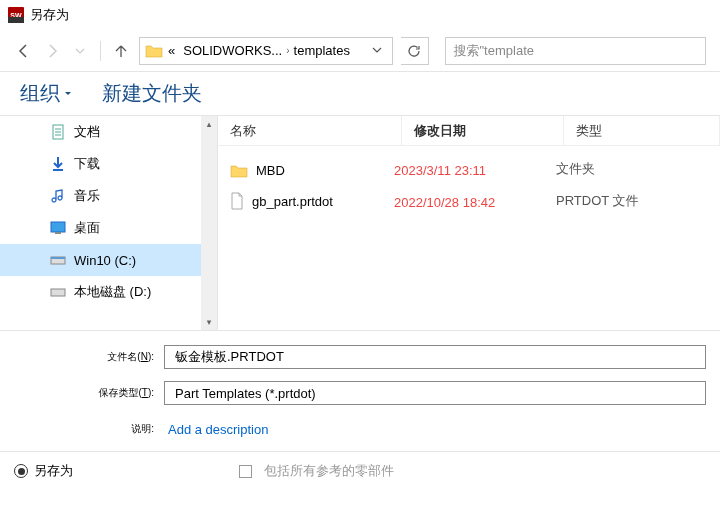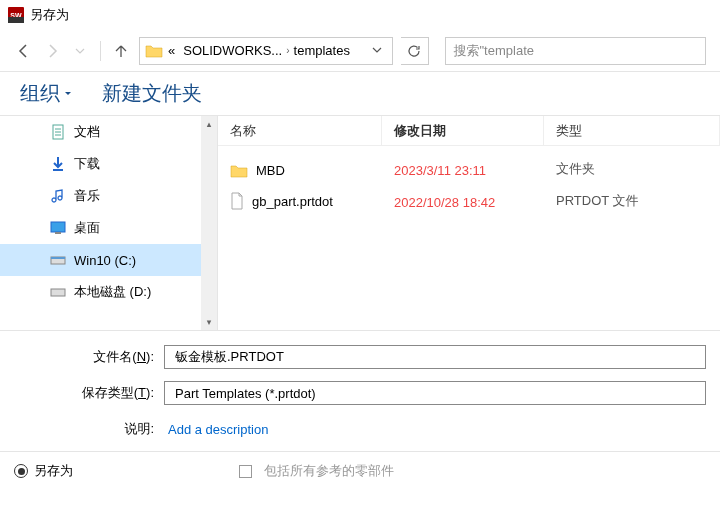--- a/index.html
+++ b/index.html
@@ -30,33 +30,33 @@
     .sidebar { width: 218px; border-right: 1px solid #e5e5e5; overflow: hidden; position: relative; }
     .sb-scroll { position: absolute; right: 0; top: 0; bottom: 0; width: 16px; background: #f0f0f0; display:flex; flex-direction:column; align-items:center; }
     .sb-scroll-btn { height:16px; width:16px; display:flex; align-items:center; justify-content:center; color:#666; font-size:9px;}
     .sb-item { display: flex; align-items: center; height: 32px; padding-left: 50px; gap: 8px; }
     .sb-item.selected { background: #cce8ff; }
     .sb-icon { width: 16px; height: 16px; display: flex; align-items: center; justify-content: center; }
     
     .files { flex: 1; display: flex; flex-direction: column; }
     .file-header { display: flex; height: 30px; align-items: center; border-bottom: 1px solid #eee; color: #333; }
     .fh-col { padding: 0 12px; border-right: 1px solid #eee; height: 100%; display: flex; align-items: center; }
-    .fh-name { width: 164px; }
+    .fh-name { width: 184px; }
     .fh-date { width: 162px; font-weight: bold; }
     .fh-type { flex: 1; }
     .file-row { display: flex; height: 32px; align-items: flex-end; }
     .fc-name { width: 164px; display: flex; align-items: center; gap: 8px; padding-left: 12px; }
     .fc-date { width: 162px; padding-left: 12px; color: #ef4444; }
     .fc-type { flex: 1; padding-left: 12px; color: #555; }
     .folder-ico { width: 18px; height: 14px; }
     .file-ico { width: 14px; height: 18px; }
     
     .bottom { border-top: 1px solid #e5e5e5; padding: 10px 0 0 0; }
     .form-row { display: flex; align-items: center; height: 32px; margin-bottom: 4px; }
-    .form-label { width: 164px; text-align: right; padding-right: 10px; font-size: 13px; }
+    .form-label { width: 164px; text-align: right; padding-right: 10px; font-size: 10px; }
     .form-label .ul { text-decoration: underline; }
     .form-input { flex: 1; border: 1px solid #888; height: 24px; padding: 0 10px; font-size: 13px; margin-right: 14px; background:#fff; }
     .desc-link { color: #0066cc; cursor: pointer; padding-left: 4px; }
     
     .radio-row { display: flex; align-items: center; padding: 10px 14px 0 14px; gap: 6px; border-top: 1px solid #e5e5e5; margin-top:6px;}
     .radio { width: 14px; height: 14px; border: 1px solid #333; border-radius: 50%; display:flex; align-items:center; justify-content:center;}
     .radio.checked::after { content:''; width:7px; height:7px; background:#333; border-radius:50%; }
     .checkbox { width: 13px; height: 13px; border: 1px solid #999; margin-left: 160px; }
     .cb-label { color: #999; margin-left: 6px; }
   </style>

